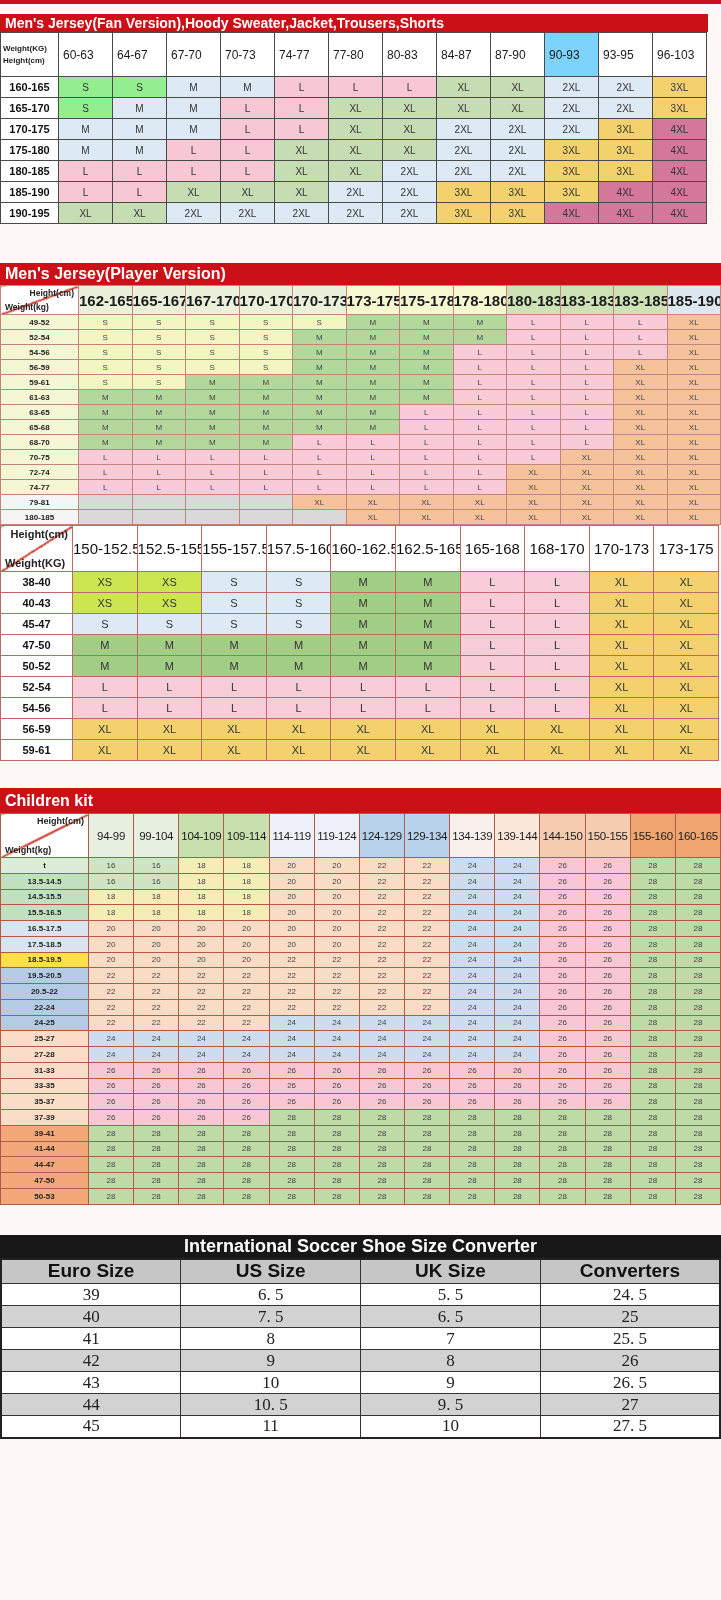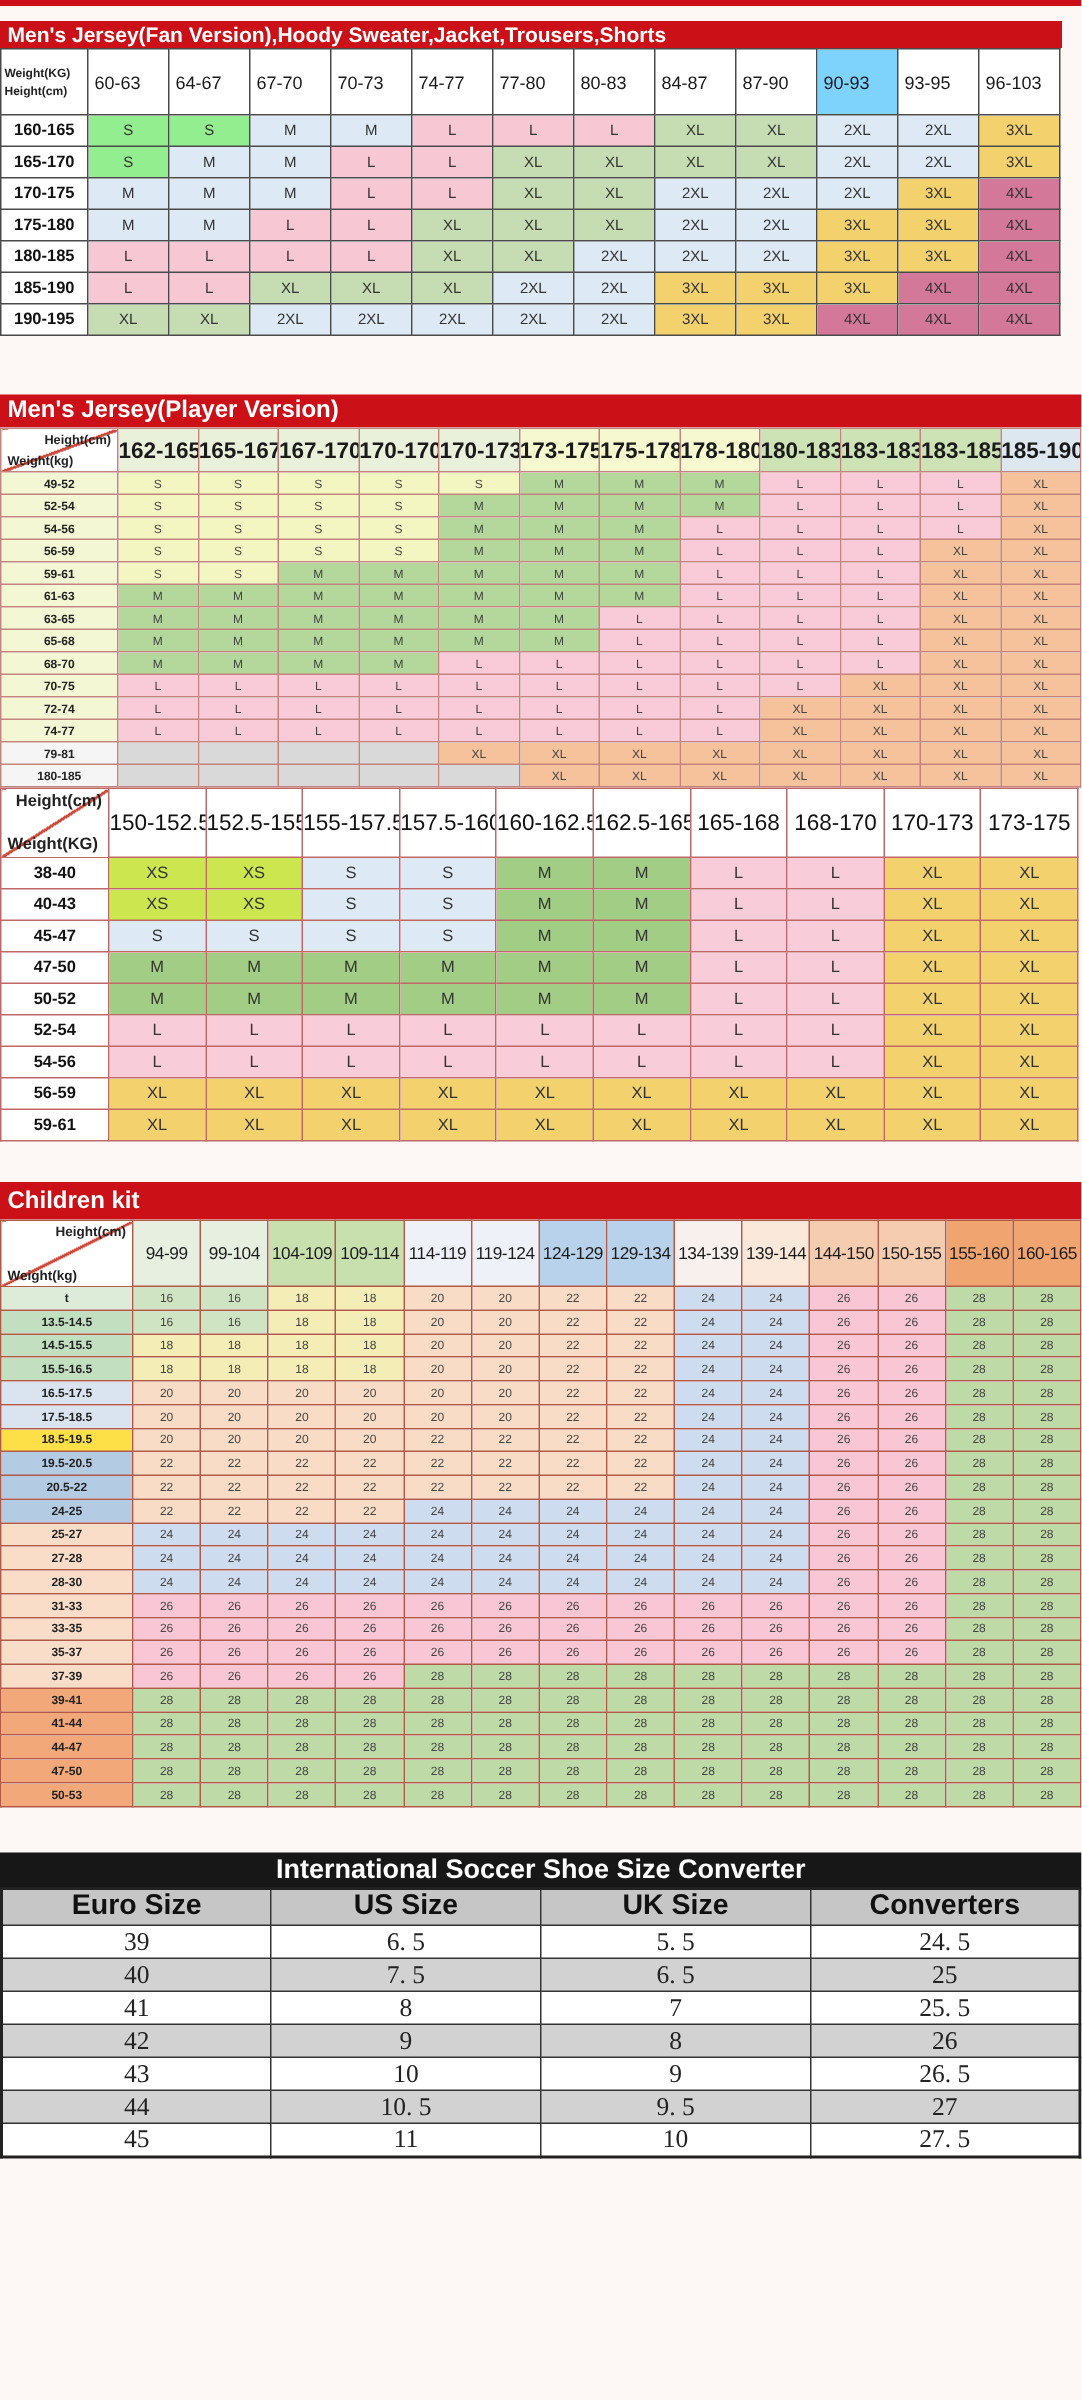--- a/index.html
+++ b/index.html
@@ -837,20 +837,37 @@
           <td class="cell" style="background:#f9dcc5">22</td>
           <td class="cell" style="background:#f9dcc5">22</td>
           <td class="cell" style="background:#cdddef">24</td>
           <td class="cell" style="background:#cdddef">24</td>
           <td class="cell" style="background:#f8c6d5">26</td>
           <td class="cell" style="background:#f8c6d5">26</td>
           <td class="cell" style="background:#bedaa6">28</td>
           <td class="cell" style="background:#bedaa6">28</td>
         </tr>
         <tr>
+          <th class="rowlabel" style="background:#b4cbe4">22-24</th>
+          <td class="cell" style="background:#f9dcc5">22</td>
+          <td class="cell" style="background:#f9dcc5">22</td>
+          <td class="cell" style="background:#f9dcc5">22</td>
+          <td class="cell" style="background:#f9dcc5">22</td>
+          <td class="cell" style="background:#f9dcc5">22</td>
+          <td class="cell" style="background:#f9dcc5">22</td>
+          <td class="cell" style="background:#f9dcc5">22</td>
+          <td class="cell" style="background:#f9dcc5">22</td>
+          <td class="cell" style="background:#cdddef">24</td>
+          <td class="cell" style="background:#cdddef">24</td>
+          <td class="cell" style="background:#f8c6d5">26</td>
+          <td class="cell" style="background:#f8c6d5">26</td>
+          <td class="cell" style="background:#bedaa6">28</td>
+          <td class="cell" style="background:#bedaa6">28</td>
+        </tr>
+        <tr>
           <th class="rowlabel" style="background:#b4cbe4">24-25</th>
           <td class="cell" style="background:#f9dcc5">22</td>
           <td class="cell" style="background:#f9dcc5">22</td>
           <td class="cell" style="background:#f9dcc5">22</td>
           <td class="cell" style="background:#f9dcc5">22</td>
           <td class="cell" style="background:#cdddef">24</td>
           <td class="cell" style="background:#cdddef">24</td>
           <td class="cell" style="background:#cdddef">24</td>
           <td class="cell" style="background:#cdddef">24</td>
           <td class="cell" style="background:#cdddef">24</td>
@@ -872,37 +889,20 @@
           <td class="cell" style="background:#cdddef">24</td>
           <td class="cell" style="background:#cdddef">24</td>
           <td class="cell" style="background:#cdddef">24</td>
           <td class="cell" style="background:#f8c6d5">26</td>
           <td class="cell" style="background:#f8c6d5">26</td>
           <td class="cell" style="background:#bedaa6">28</td>
           <td class="cell" style="background:#bedaa6">28</td>
         </tr>
         <tr>
           <th class="rowlabel" style="background:#f9ddc8">27-28</th>
-          <td class="cell" style="background:#cdddef">24</td>
-          <td class="cell" style="background:#cdddef">24</td>
-          <td class="cell" style="background:#cdddef">24</td>
-          <td class="cell" style="background:#cdddef">24</td>
-          <td class="cell" style="background:#cdddef">24</td>
-          <td class="cell" style="background:#cdddef">24</td>
-          <td class="cell" style="background:#cdddef">24</td>
-          <td class="cell" style="background:#cdddef">24</td>
-          <td class="cell" style="background:#cdddef">24</td>
-          <td class="cell" style="background:#cdddef">24</td>
-          <td class="cell" style="background:#f8c6d5">26</td>
-          <td class="cell" style="background:#f8c6d5">26</td>
-          <td class="cell" style="background:#bedaa6">28</td>
-          <td class="cell" style="background:#bedaa6">28</td>
-        </tr>
-        <tr>
-          <th class="rowlabel" style="background:#f9ddc8">28-30</th>
           <td class="cell" style="background:#cdddef">24</td>
           <td class="cell" style="background:#cdddef">24</td>
           <td class="cell" style="background:#cdddef">24</td>
           <td class="cell" style="background:#cdddef">24</td>
           <td class="cell" style="background:#cdddef">24</td>
           <td class="cell" style="background:#cdddef">24</td>
           <td class="cell" style="background:#cdddef">24</td>
           <td class="cell" style="background:#cdddef">24</td>
           <td class="cell" style="background:#cdddef">24</td>
           <td class="cell" style="background:#cdddef">24</td>

